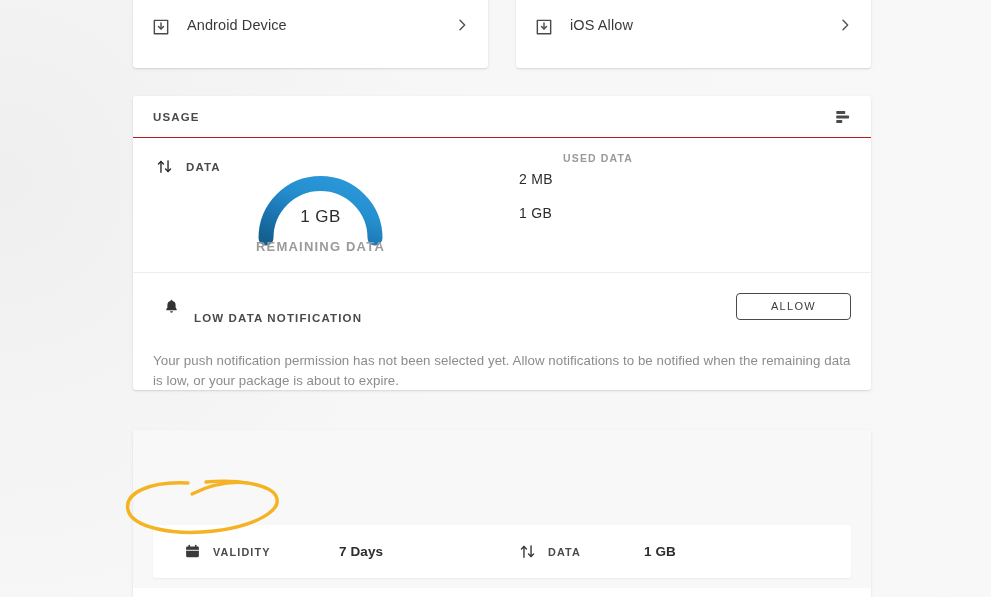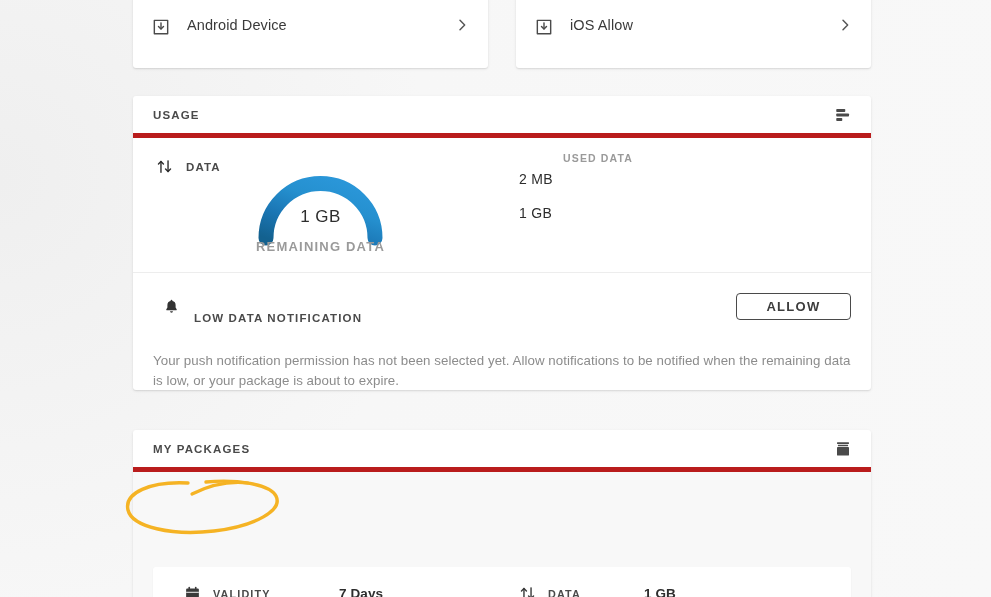--- a/index.html
+++ b/index.html
@@ -78,21 +78,21 @@
   .usage-card {
     position: absolute;
     left: 133px;
     top: 96px;
     width: 738px;
     height: 294px;
     overflow: hidden;
   }
   .sec-head {
     height: 42px;
-    border-bottom: 5px solid #b91c1c;
+    border-bottom: 1px solid #b91c1c;
     display: flex;
     align-items: center;
     padding: 0 19px 0 20px;
     justify-content: center;
   }
   .sec-title {
     font-size: 11.5px;
     letter-spacing: 1.15px;
     color: #4a4a4a;
     font-weight: 700;
@@ -206,23 +206,23 @@
     flex: 1;
     margin-top: 24px;
   }
   .allow-btn {
     width: 115px;
     height: 27px;
     border: 1px solid #4a4a4a;
     border-radius: 4px;
     background: #fff;
     font-family: "Liberation Sans", sans-serif;
-    font-size: 13px;
+    font-size: 11px;
     letter-spacing: 1.3px;
-    font-weight: 700;
+    font-weight: 400;
     color: #3d3d3d;
     cursor: pointer;
   }
   .notif-text {
     margin-top: 28px;
     font-size: 13.3px;
     line-height: 1.48;
     color: #8c8c8c;
     max-width: 700px;
     letter-spacing: 0.05px;
@@ -417,30 +417,20 @@
         <div class="notif-title">LOW DATA NOTIFICATION</div>
         <button class="allow-btn">ALLOW</button>
       </div>
       <div class="notif-text">Your push notification permission has not been selected yet. Allow notifications to be notified when the remaining data is low, or your package is about to expire.</div>
     </div>
 
   </div>
 
   <div class="card pkg-card">
 
-    <div class="sec-head">
-      <div class="sec-title">MY PACKAGES</div>
-      <span class="sec-icon">
-        <svg viewBox="0 0 24 24" width="18" height="18" fill="currentColor">
-          <rect x="4" y="3" width="16" height="2.4" rx="0.6"></rect>
-          <rect x="5.2" y="6.4" width="13.6" height="1.8" rx="0.5"></rect>
-          <rect x="4" y="9.2" width="16" height="11.5" rx="1.2"></rect>
-        </svg>
-      </span>
-    </div>
 
     <div class="pkg-body">
 
       <div class="pkg-inner">
 
         <div class="pkg-field f1">
           <span class="pkg-ico">
             <svg viewBox="0 0 24 24" width="17" height="17" fill="currentColor">
               <rect x="3" y="5" width="18" height="15" rx="1.6"></rect>
               <rect x="3" y="9.6" width="18" height="1.3" fill="#ffffff"></rect>

